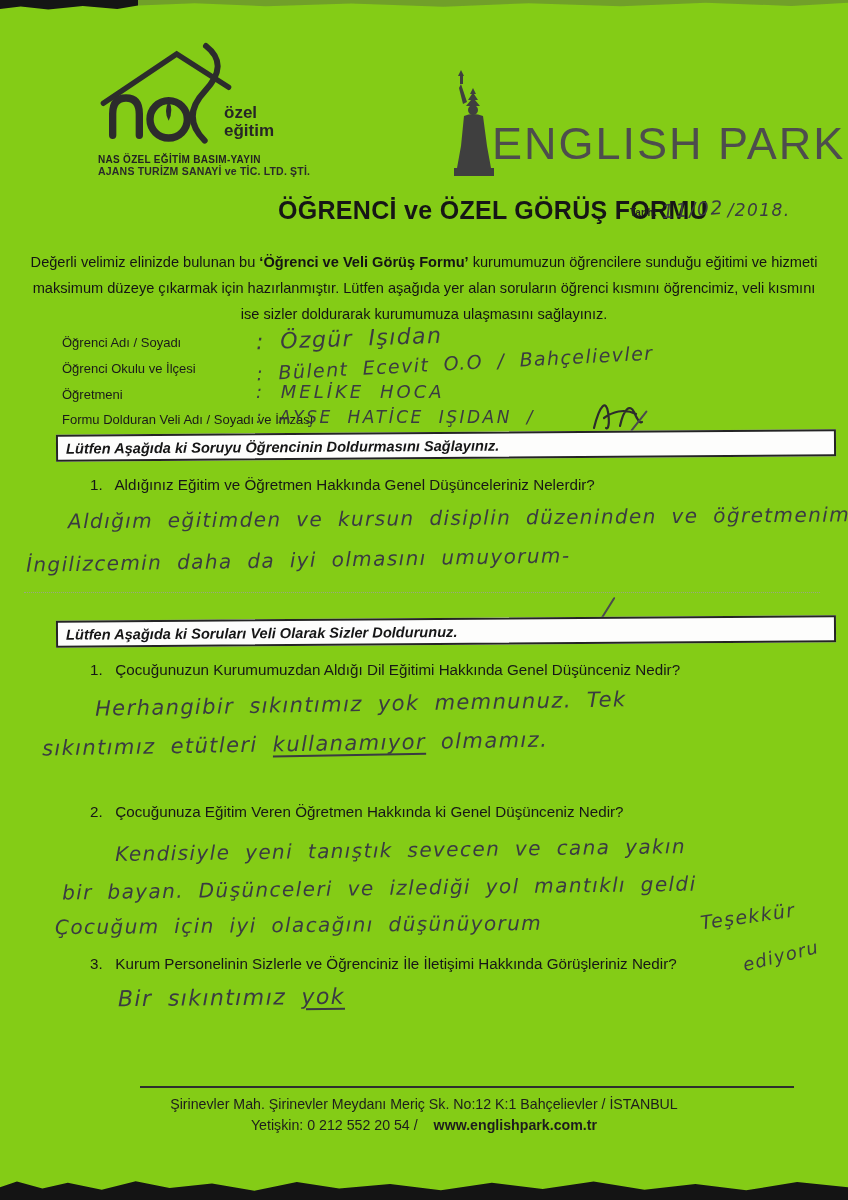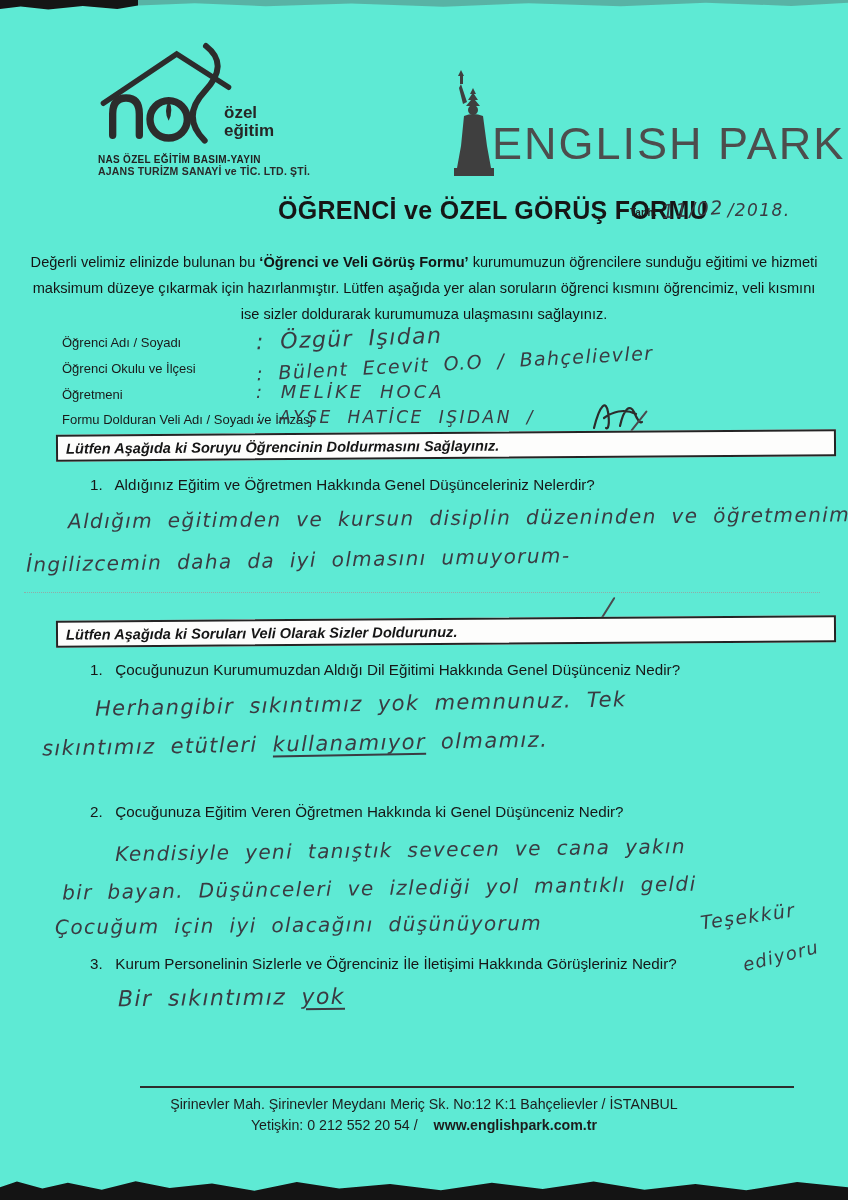--- a/index.html
+++ b/index.html
@@ -1,17 +1,17 @@
 <!DOCTYPE html>
 <html><head>
 <meta charset="utf-8">
 <style>
   * { margin:0; padding:0; box-sizing:border-box; }
   body { background:#9a9a9a; font-family:"Liberation Sans", sans-serif; }
-  .page{ position:relative; width:848px; height:1200px; margin:0 auto; background:#5eead4;
+  .page{ position:relative; width:848px; height:1200px; margin:0 auto; background:#84cc16;
          overflow:hidden; color:#1c1c1c; }
 
   
   .scan-top-left{ position:absolute; left:0; top:0; width:138px; height:10px; background:#151515;
       clip-path:polygon(0 0,100% 0,100% 55%,85% 90%,60% 60%,35% 95%,15% 65%,0 90%); }
   .scan-top-rest{ position:absolute; left:138px; right:0; top:0; height:7px; background:#4c4c4c; opacity:.35;
       clip-path:polygon(0 0,100% 0,100% 40%,92% 85%,80% 40%,68% 90%,55% 45%,43% 95%,30% 50%,18% 90%,8% 45%,0 80%); }
   .scan-bottom{ position:absolute; left:0; top:1177px; width:848px; height:23px; background:#141414;
       clip-path:polygon(0% 45%,2% 20%,5% 50%,8% 25%,12% 55%,16% 18%,20% 48%,25% 28%,30% 60%,35% 22%,40% 50%,46% 30%,52% 58%,58% 25%,64% 52%,70% 20%,76% 55%,82% 30%,88% 58%,94% 22%,100% 45%,100% 100%,0% 100%); }
 

